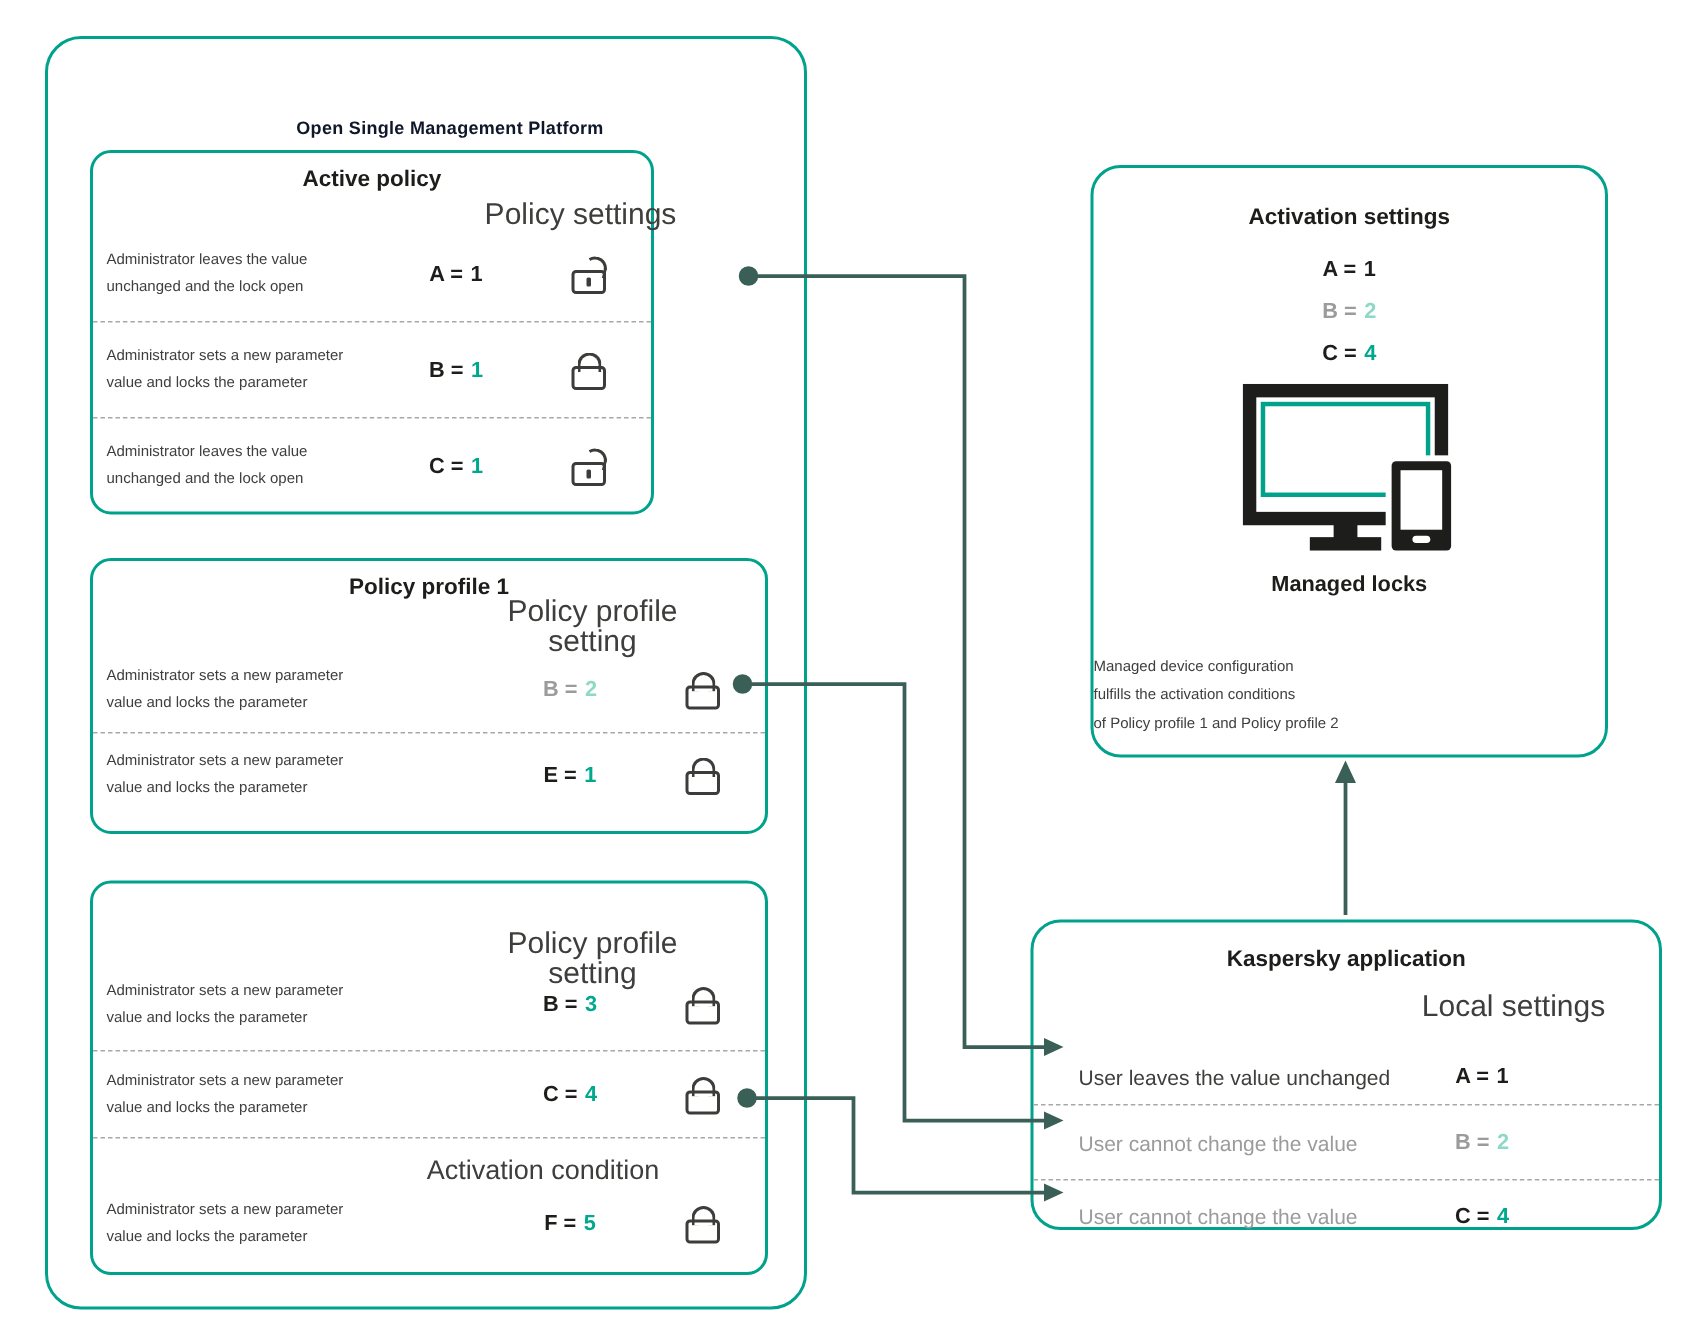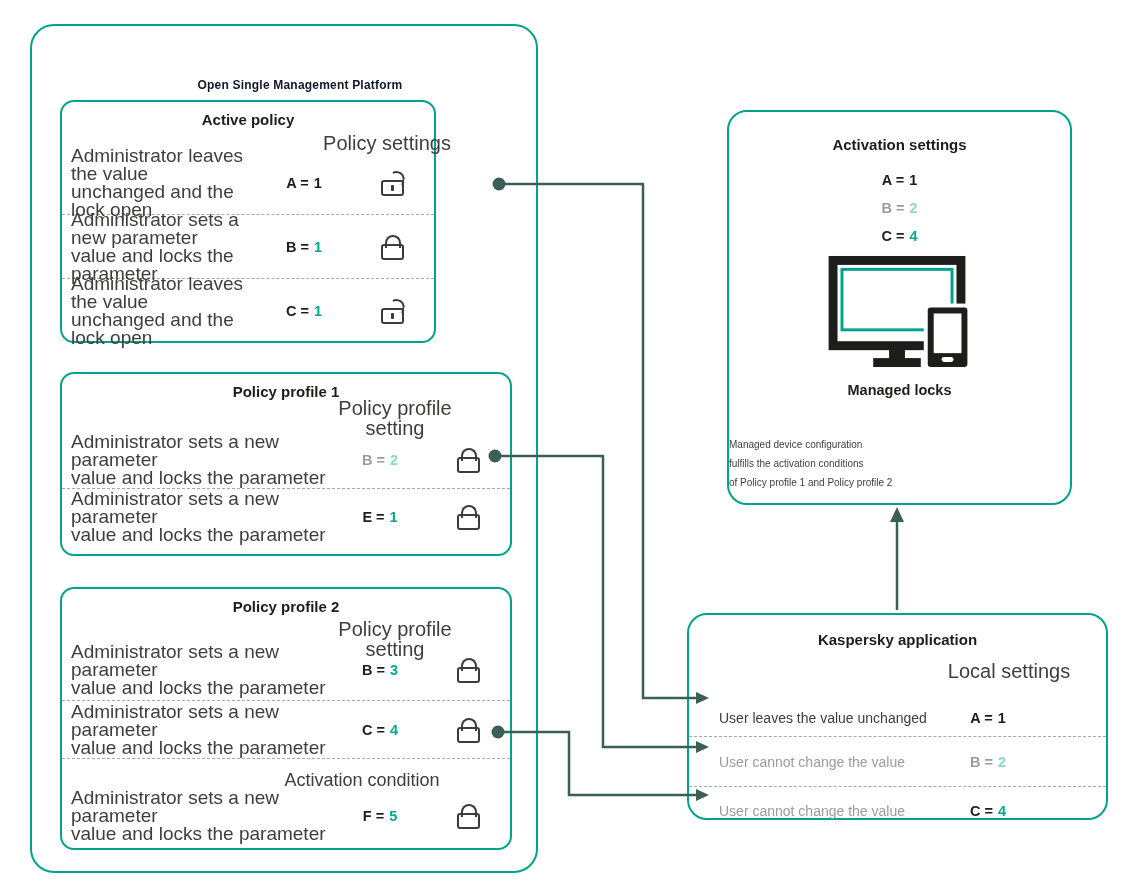--- a/index.html
+++ b/index.html
@@ -11,21 +11,21 @@
 
   .outer-title { position:absolute; top:52px; left:0; width:100%; text-align:center;
                  font-size:12px; font-weight:bold; color:#0f172a; letter-spacing:.2px;margin-left:16px; }
   .btitle { position:absolute; top:9px; left:0; width:100%; text-align:center;
             font-size:15px; font-weight:bold; color:#1d1d1b; }
   .colhead { position:absolute; text-align:center; font-size:20px; color:#3e3e3d; line-height:20px; }
 
   .rows { position:absolute; left:0; right:0; }
   .prow { display:flex; align-items:center; }
   .prow.sep, .pgroup { border-top:1px dashed #a8a8a8; }
-  .ptext { flex:1; padding-left:9px; font-size:19px; color:#3e3e3d; line-height:18px; }
+  .ptext { flex:1; padding-left:9px; font-size:10px; color:#3e3e3d; line-height:18px; }
   .pvalcol { width:92px; text-align:center; white-space:nowrap; }
   .plockcol { width:84px; display:flex; justify-content:center; align-items:center; }
 
   .pv { font-size:14.5px; font-weight:bold; }
   .pn { font-size:14.5px; font-weight:bold; margin-left:5px; }
   .dark { color:#1d1d1b; } .gray { color:#9b9b9b; }
   .teal { color:#00a88e; } .pale { color:#8ed8c6; }
 
   .lock { position:relative; display:inline-block; width:23px; height:16px;
           border:2px solid #3c3c3b; border-radius:3px; margin-top:10px; background:#fff; }
@@ -139,21 +139,20 @@
           <span class="pv dark">E =</span><span class="pn teal">1</span>
         </div>
         <div class="plockcol">
           <span class="lock lock-closed"></span>
         </div>
       </div>
     </div>
   </div>
 
   <div class="tealbox r14" style="left:60px; top:587px; width:452px; height:263px;">
-    <div class="btitle">Policy profile 2</div>
     <div class="colhead" style="left:258px; top:30px; width:150px;">
       <div>Policy profile</div>
       <div>setting</div>
     </div>
     <div class="rows" style="top:50px;">
       <div class="prow" style="height:61px;">
         <div class="ptext">
           <div>Administrator sets a new parameter</div>
           <div>value and locks the parameter</div>
         </div>

